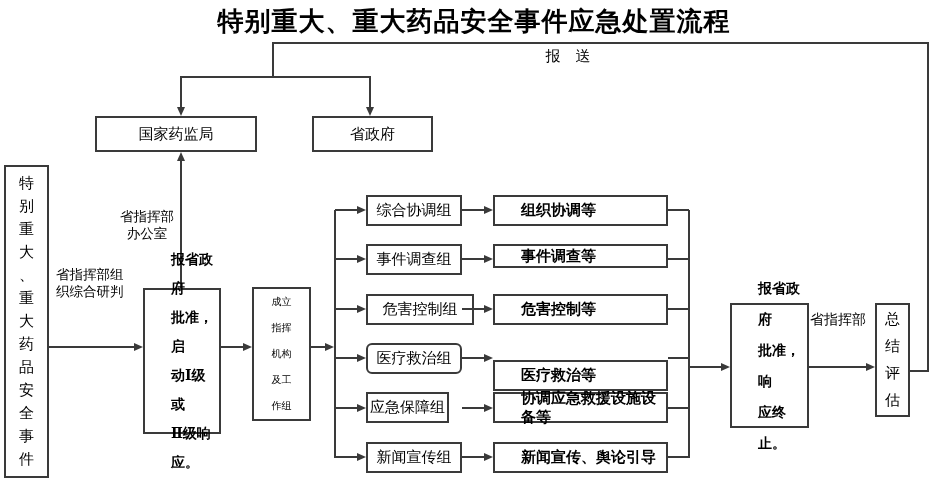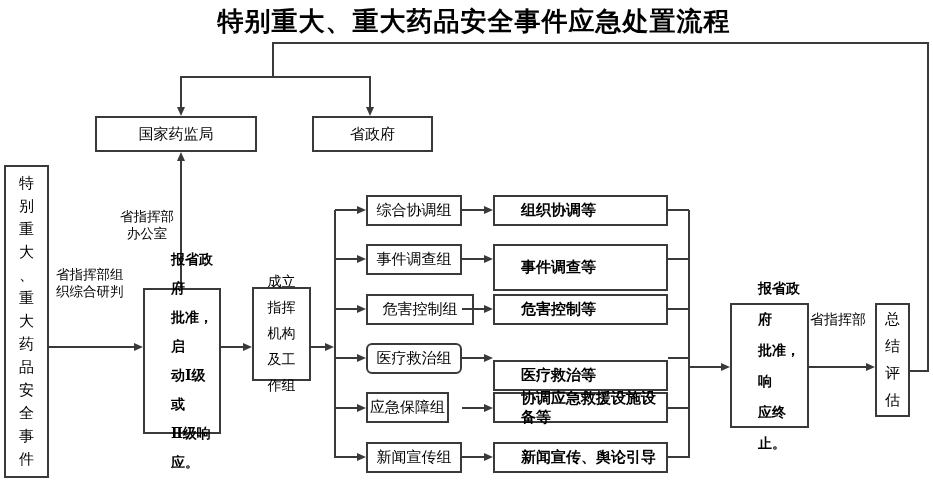--- a/index.html
+++ b/index.html
@@ -31,20 +31,21 @@
 <body>
 
 <div id="canvas">
 
   <div class="title">特别重大、重大药品安全事件应急处置流程</div>
 
   <div class="line h" style="left:272px;top:42px;width:657px;"></div>
   <div class="line v" style="left:927px;top:42px;height:330px;"></div>
   <div class="line h" style="left:910px;top:370px;width:19px;"></div>
   <div class="line v" style="left:272px;top:42px;height:36px;"></div>
+  <div class="lbl" style="left:508px;top:48px;width:120px;text-align:center;font-size:15px;">报　送</div>
 
   <div class="line h" style="left:180px;top:76px;width:191px;"></div>
   <div class="line v" style="left:180px;top:76px;height:32px;"></div>
   <div class="arr down" style="left:177px;top:107px;"></div>
   <div class="line v" style="left:369px;top:76px;height:32px;"></div>
   <div class="arr down" style="left:366px;top:107px;"></div>
 
   <div class="box" style="left:95px;top:116px;width:162px;height:36px;">
     <span>国家药监局</span>
   </div>
@@ -82,21 +83,21 @@
     <span class="ml">报省政府
 批准，启
 动Ⅰ级或
 Ⅱ级响
 应。</span>
   </div>
 
   <div class="line h" style="left:221px;top:346px;width:22px;"></div>
   <div class="arr right" style="left:243px;top:343px;"></div>
 
-  <div class="box ml" style="left:252px;top:287px;width:59px;height:94px;line-height:26px;font-size:14px;">
+  <div class="box ml" style="left:252px;top:287px;width:59px;height:134px;line-height:26px;font-size:10px;">
     <span class="ml">成立
 指挥
 机构
 及工
 作组</span>
   </div>
 
   <div class="line h" style="left:311px;top:346px;width:14px;"></div>
   <div class="arr right" style="left:325px;top:343px;"></div>
   <div class="line v" style="left:334px;top:210px;height:248px;"></div>
@@ -113,21 +114,21 @@
   </div>
   <div class="line h" style="left:668px;top:209px;width:21px;"></div>
 
   <div class="line h" style="left:335px;top:258px;width:22px;"></div>
   <div class="arr right" style="left:357px;top:255px;"></div>
   <div class="box" style="left:366px;top:244px;width:96px;height:31px;">
     <span>事件调查组</span>
   </div>
   <div class="line h" style="left:462px;top:258px;width:22px;"></div>
   <div class="arr right" style="left:484px;top:255px;"></div>
-  <div class="box left-pad" style="left:493px;top:244px;width:175px;height:47px;">
+  <div class="box left-pad" style="left:493px;top:244px;width:175px;height:24px;">
     <span>事件调查等</span>
   </div>
   <div class="line h" style="left:668px;top:258px;width:21px;"></div>
 
   <div class="line h" style="left:335px;top:308px;width:22px;"></div>
   <div class="arr right" style="left:357px;top:305px;"></div>
   <div class="box" style="left:366px;top:294px;width:108px;height:31px;">
     <span>危害控制组</span>
   </div>
   <div class="line h" style="left:462px;top:308px;width:22px;"></div>

